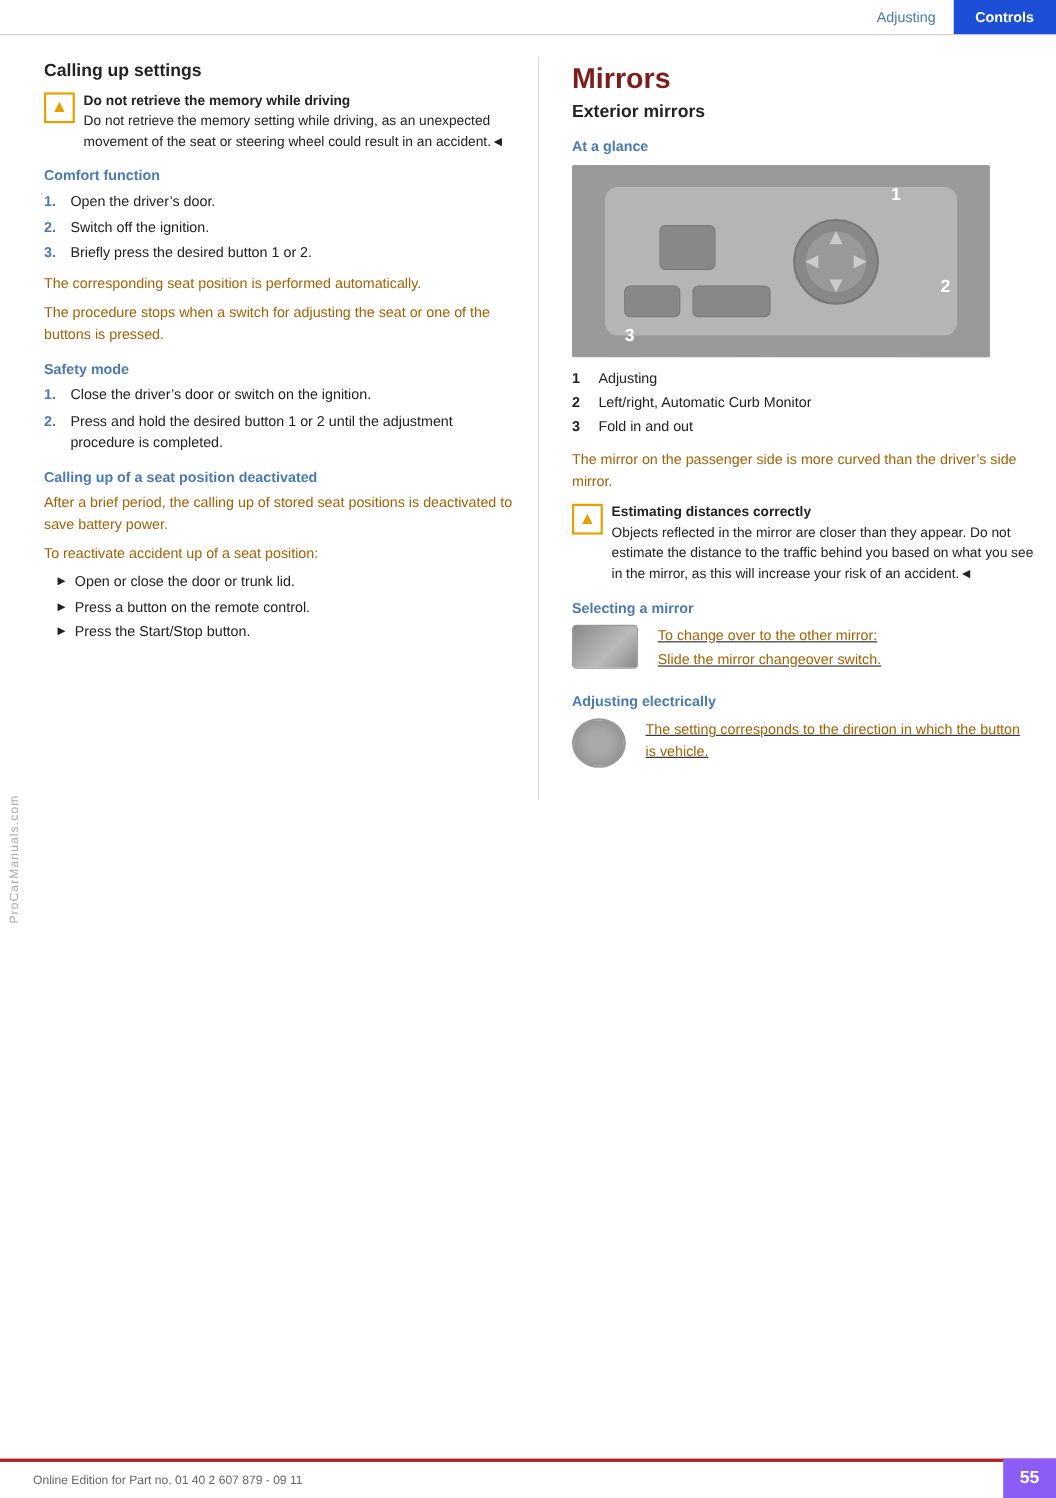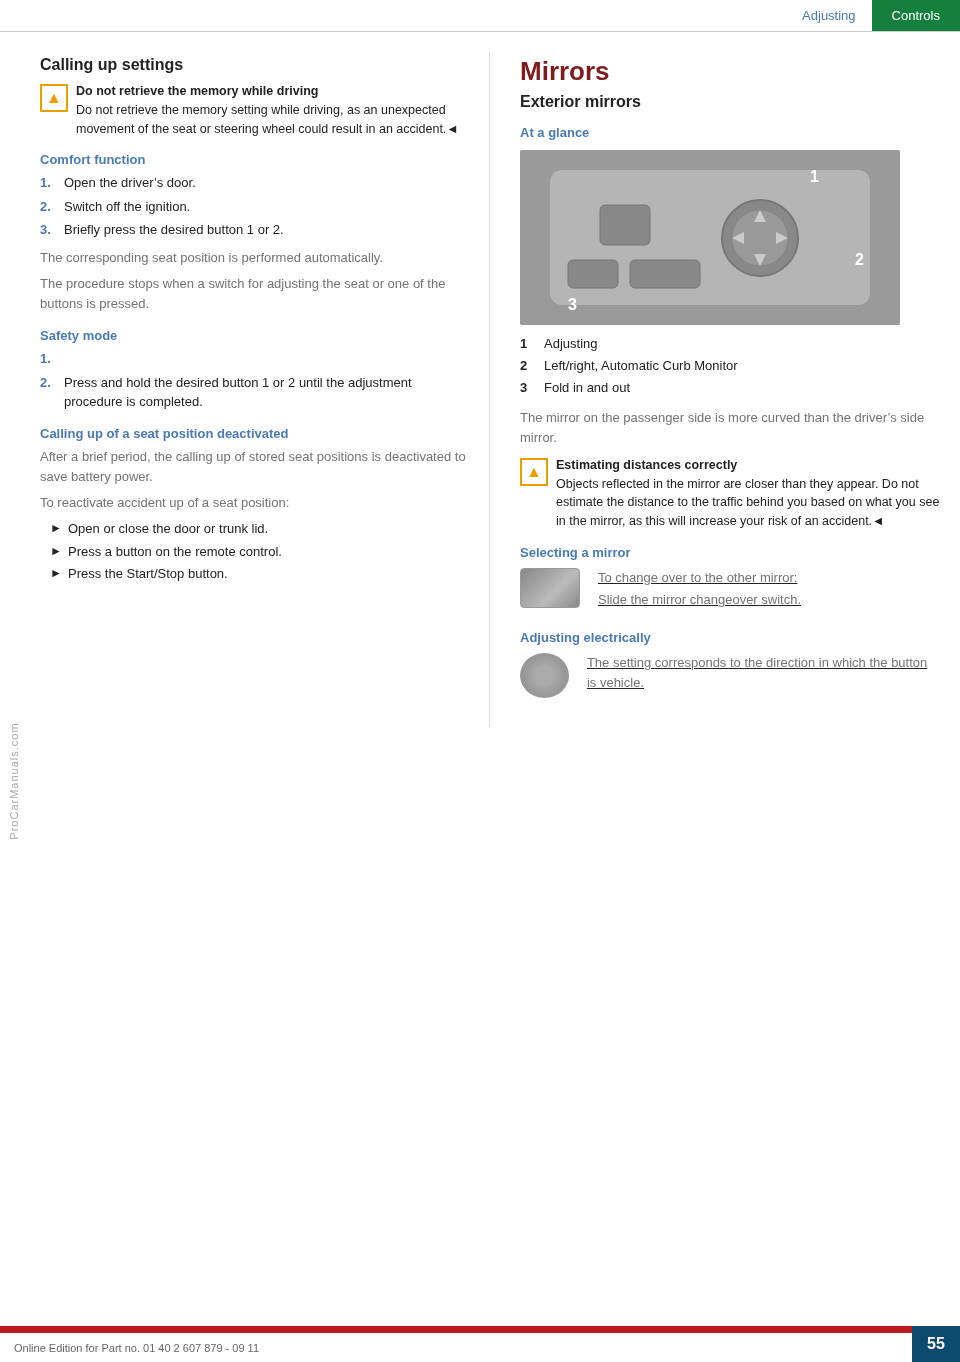--- a/index.html
+++ b/index.html
@@ -24,28 +24,28 @@
     }
     .header-adjusting {
       padding: 0 16px;
       font-size: 13px;
       color: #4a7ab5;
       height: 100%;
       display: flex;
       align-items: center;
     }
     .header-controls {
-      background: #15803d;
+      background: #1d4ed8;
       color: #fff;
       padding: 0 20px;
       height: 100%;
       display: flex;
       align-items: center;
       font-size: 13px;
-      font-weight: normal;
+      font-weight: bold;
     }
 
     
     .main-content {
       display: flex;
       width: 100%;
       padding: 20px 0 0 0;
     }
 
     
@@ -159,21 +159,21 @@
       color: #222;
       font-size: 12px;
       min-width: 12px;
     }
 
     
     .body-text {
       font-size: 13px;
       line-height: 1.55;
       margin-bottom: 6px;
-      color: #737373;
+      color: #a16207;
     }
 
     
     .mirrors-title {
       font-size: 26px;
       font-weight: bold;
       color: #7f1d1d;
       margin-bottom: 6px;
       margin-top: 4px;
     }
@@ -248,32 +248,32 @@
     
     .footer {
       position: absolute;
       bottom: 0;
       left: 0;
       right: 0;
       height: 36px;
       display: flex;
       align-items: center;
       justify-content: space-between;
-      padding: 0 14px;
-      border-top: 7px solid #b91c1c;
+      padding: 0 30px;
+      border-top: 3px solid #b91c1c;
       font-size: 11px;
       color: #666;
     }
     .page-num-box {
       position: absolute;
       right: 0;
       bottom: 0;
       width: 48px;
       height: 36px;
-      background: #0c4a6e;
+      background: #8b5cf6;
       color: #fff;
       display: flex;
       align-items: center;
       justify-content: center;
       font-size: 16px;
       font-weight: bold;
     }
   </style>
 </head>
 <body>
@@ -317,20 +317,21 @@
         </li>
       </ul>
 
     <p class="body-text">The corresponding seat position is performed automatically.</p>
     <p class="body-text">The procedure stops when a switch for adjusting the seat or one of the buttons is pressed.</p>
 
     <div class="section-subtitle">Safety mode</div>
     <ul class="numbered-list">
     <li>
           <span class="list-num">1.</span>
+          <span>Close the driver’s door or switch on the ignition.</span>
         </li>
         <li>
           <span class="list-num">2.</span>
           <span>Press and hold the desired button 1 or 2 until the adjustment procedure is completed.</span>
         </li>
       </ul>
 
     <div class="section-subtitle">Calling up of a seat position deactivated</div>
     <p class="body-text">After a brief period, the calling up of stored seat positions is deactivated to save battery power.</p>
     <p class="body-text">To reactivate accident up of a seat position:</p>

